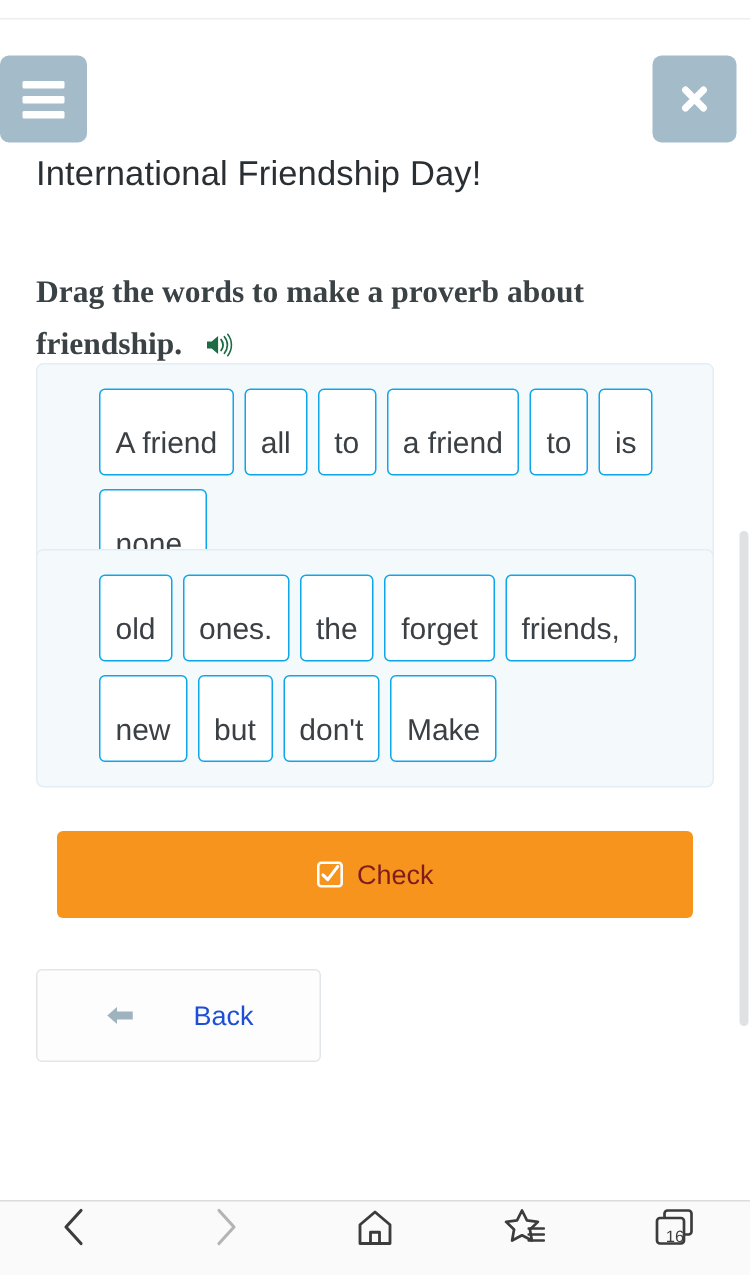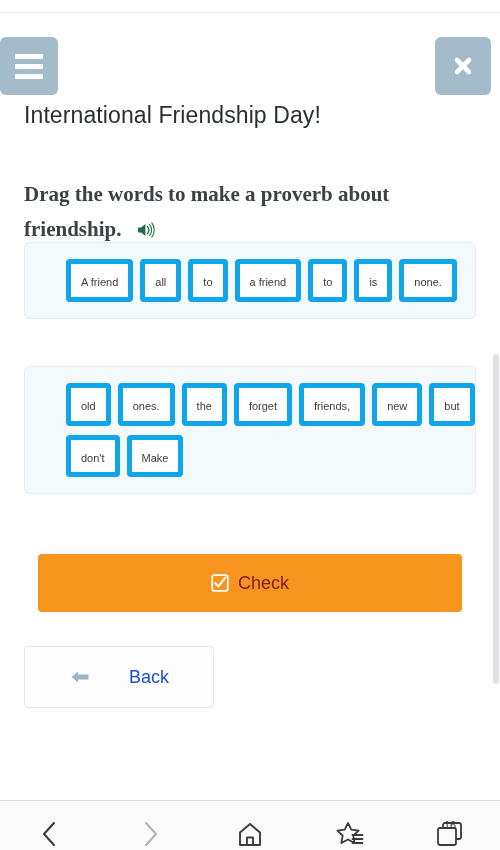--- a/index.html
+++ b/index.html
@@ -127,24 +127,24 @@
   #answer-panel { top: 228px; }
   #bank-panel   { top: 352px; }
 
   .chips {
     display: flex;
     flex-wrap: wrap;
     gap: 9px 7px;
   }
   .chip {
     background: #ffffff;
-    border: 5px solid #0ea5e9;
+    border: 1px solid #0ea5e9;
     border-radius: 4px;
-    padding: 12px 10px 8px 10px;
-    font-size: 11px;
+    padding: 25px 10px 8px 10px;
+    font-size: 20px;
     color: #3b4045;
     line-height: 1.15;
     cursor: grab;
     white-space: nowrap;
     box-shadow: 0 1px 0 rgba(0,0,0,0.012);
   }
 
   
   #check-button {
     position: absolute;
@@ -208,21 +208,21 @@
     border-top: 1px solid #dcdcdc;
     box-sizing: border-box;
     display: flex;
     align-items: center;
     justify-content: space-around;
   }
   .nav-btn {
     width: 56px;
     height: 46px;
     display: flex;
-    align-items: flex-end;
+    align-items: flex-start;
     justify-content: center;
     background: none;
     border: none;
     padding: 0;
     cursor: pointer;
   }
   #tab-count-label {
     position: absolute;
     font-size: 11px;
     color: #3c3c3c;

